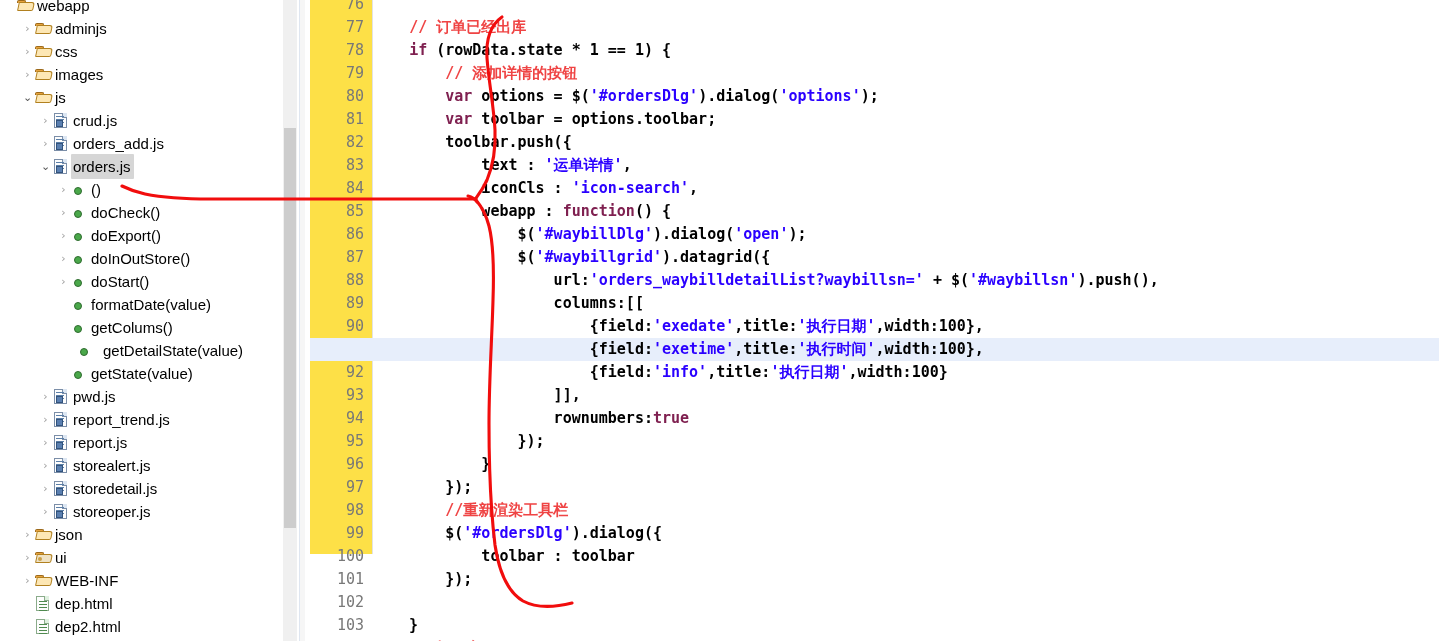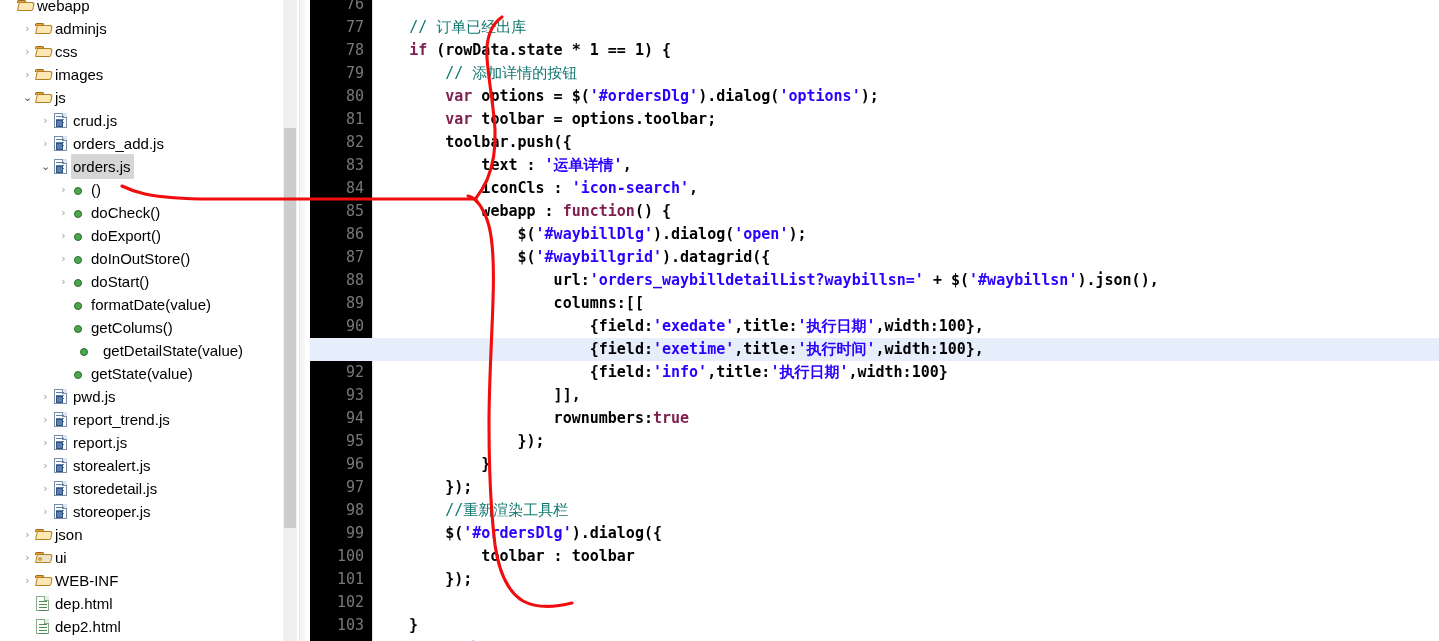--- a/index.html
+++ b/index.html
@@ -110,40 +110,40 @@
     background:#ffffff;border-right:1px solid #cfd6e0;
   }
 
   
   #editor{
     position:absolute;left:310px;top:0;width:1129px;height:641px;
     background:#ffffff;overflow:hidden;
     font-family:"DejaVu Sans Mono","Liberation Mono",monospace;
   }
   #gutter{
-    position:absolute;left:0;top:0;width:62px;height:641px;
-    background:#000000;border-right:1px solid #e2e2e2;
+    position:absolute;left:0;top:0;width:62px;height:554px;
+    background:#fde047;border-right:1px solid #e2e2e2;
   }
   .ln{
     position:absolute;right:8px;height:23px;line-height:23px;
     font-size:15px;color:#787878;text-align:right;
     font-family:"DejaVu Sans Mono","Liberation Mono",monospace;
   }
   #codearea{
     position:absolute;left:63px;top:0;width:1066px;height:641px;
   }
   .cl{
     position:absolute;left:0;height:23px;line-height:23px;
     font-size:15px;white-space:pre;color:#000;
     font-family:"DejaVu Sans Mono","Liberation Mono",monospace;
     font-weight:bold;
   }
   .cl.hl-row{left:-63px;width:1129px;background:#e7eefb;}
   .cl.hl-row .inner{position:absolute;left:63px;top:0;}
-  .cm{color:#0f766e;font-weight:normal;}
+  .cm{color:#ef4444;font-weight:bold;}
   .kw{color:#7f2050;font-weight:bold;}
   .st{color:#2a00ff;font-weight:bold;}
   .tx{color:#000000;font-weight:bold;}
 
   
   #annot{position:absolute;left:0;top:0;width:1439px;height:641px;pointer-events:none;}
 </style>
 </head>
 <body>
 
@@ -505,21 +505,21 @@
         <div class="cl" style="top: 39px;"><span><span class="tx">    </span><span class="kw">if</span><span class="tx"> (rowData.state * 1 == 1) {</span></span></div>
         <div class="cl" style="top: 62px;"><span><span class="tx">        </span><span class="cm">// 添加详情的按钮</span></span></div>
         <div class="cl" style="top: 85px;"><span><span class="tx">        </span><span class="kw">var</span><span class="tx"> options = $(</span><span class="st">'#ordersDlg'</span><span class="tx">).dialog(</span><span class="st">'options'</span><span class="tx">);</span></span></div>
         <div class="cl" style="top: 108px;"><span><span class="tx">        </span><span class="kw">var</span><span class="tx"> toolbar = options.toolbar;</span></span></div>
         <div class="cl" style="top: 131px;"><span><span class="tx">        toolbar.push({</span></span></div>
         <div class="cl" style="top: 154px;"><span><span class="tx">            text : </span><span class="st">'运单详情'</span><span class="tx">,</span></span></div>
         <div class="cl" style="top: 177px;"><span><span class="tx">            iconCls : </span><span class="st">'icon-search'</span><span class="tx">,</span></span></div>
         <div class="cl" style="top: 200px;"><span><span class="tx">            webapp : </span><span class="kw">function</span><span class="tx">() {</span></span></div>
         <div class="cl" style="top: 223px;"><span><span class="tx">                $(</span><span class="st">'#waybillDlg'</span><span class="tx">).dialog(</span><span class="st">'open'</span><span class="tx">);</span></span></div>
         <div class="cl" style="top: 246px;"><span><span class="tx">                $(</span><span class="st">'#waybillgrid'</span><span class="tx">).datagrid({</span></span></div>
-        <div class="cl" style="top: 269px;"><span><span class="tx">                    url:</span><span class="st">'orders_waybilldetailList?waybillsn='</span><span class="tx"> + $(</span><span class="st">'#waybillsn'</span><span class="tx">).json(),</span></span></div>
+        <div class="cl" style="top: 269px;"><span><span class="tx">                    url:</span><span class="st">'orders_waybilldetailList?waybillsn='</span><span class="tx"> + $(</span><span class="st">'#waybillsn'</span><span class="tx">).push(),</span></span></div>
         <div class="cl" style="top: 292px;"><span><span class="tx">                    columns:[[</span></span></div>
         <div class="cl" style="top: 315px;"><span><span class="tx">                        {field:</span><span class="st">'exedate'</span><span class="tx">,title:</span><span class="st">'执行日期'</span><span class="tx">,width:100},</span></span></div>
         <div class="cl hl-row" style="top: 338px;"><span class="inner"><span class="tx">                        {field:</span><span class="st">'exetime'</span><span class="tx">,title:</span><span class="st">'执行时间'</span><span class="tx">,width:100},</span></span></div>
         <div class="cl" style="top: 361px;"><span><span class="tx">                        {field:</span><span class="st">'info'</span><span class="tx">,title:</span><span class="st">'执行日期'</span><span class="tx">,width:100}</span></span></div>
         <div class="cl" style="top: 384px;"><span><span class="tx">                    ]],</span></span></div>
         <div class="cl" style="top: 407px;"><span><span class="tx">                    rownumbers:</span><span class="kw">true</span></span></div>
         <div class="cl" style="top: 430px;"><span><span class="tx">                });</span></span></div>
         <div class="cl" style="top: 453px;"><span><span class="tx">            }</span></span></div>
         <div class="cl" style="top: 476px;"><span><span class="tx">        });</span></span></div>
         <div class="cl" style="top: 499px;"><span><span class="tx">        </span><span class="cm">//重新渲染工具栏</span></span></div>

